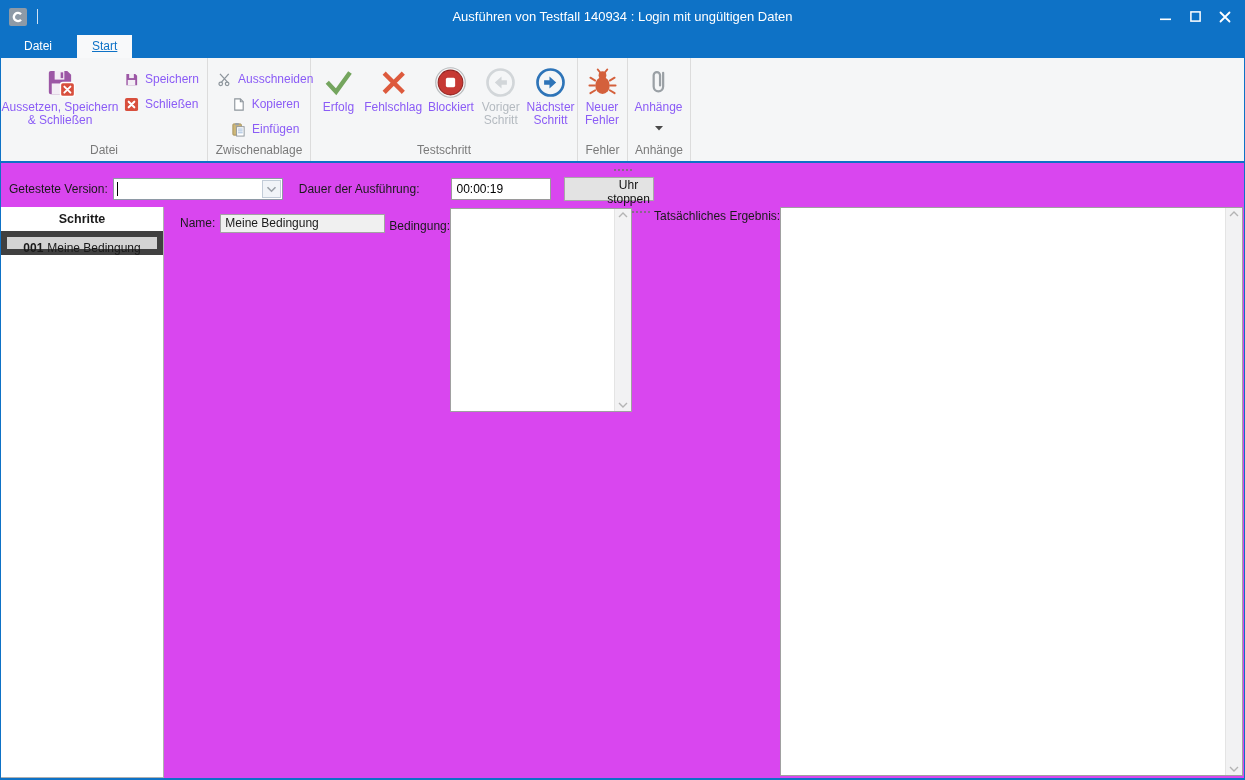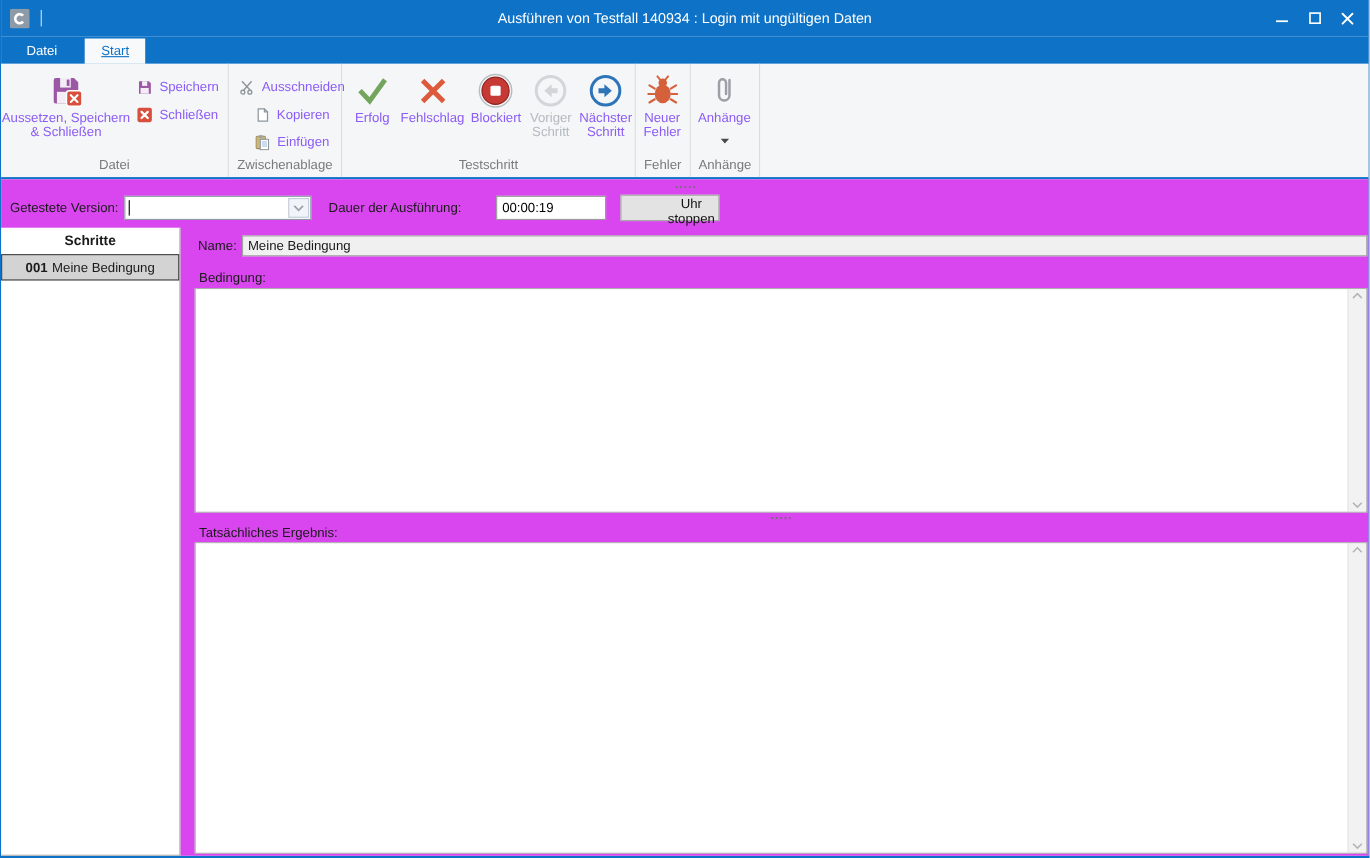--- a/index.html
+++ b/index.html
@@ -53,24 +53,24 @@
   .timer-field { width:100px; height:22px; border:1px solid #9a9a9a; margin-left:32px; padding:0 4px;
                  font-family:"Liberation Sans","DejaVu Sans",sans-serif; font-size:12px; }
   .stop-btn { width:90px; height:24px; margin-left:13px; background:#e3e3e3; border:1px solid #a8a8a8;
               font-family:"Liberation Sans","DejaVu Sans",sans-serif; font-size:12px; color:#111;padding-left:38px; }
 
   
   .body-row { flex:1; display:flex; margin-top:6px; min-height:0; }
   .sidebar { width:163px; flex:none; border-right:1px solid #b0b0b0; border-bottom:1px solid #b0b0b0; background:#fff; }
   .sb-header { height:24px; line-height:24px; text-align:center; font-weight:bold; font-size:12.5px; }
   .sb-item { height:24px; line-height:22px; text-align:center; font-size:12px; border:1px solid transparent; }
-  .sb-item.selected { background:#d3d3d3; border:1px solid #404040; }
+  .sb-item.selected { background:#d3d3d3; border:6px solid #404040; }
   .sb-num { font-weight:bold; margin-right:4px; }
 
-  .main { flex:1; display:flex; flex-direction:column; margin:0 1px 0 13px; min-width:0; }
+  .main { flex:1; display:flex; flex-direction:row; margin:0 1px 0 13px; min-width:0; }
   .name-row { display:flex; align-items:center; margin-top:6px; height:20px; flex:none; }
   .name-field { flex:1; height:19px; line-height:17px; background:#f0f0f0; border:1px solid #a3a3a3;
                 margin-left:5px; padding:0 4px; font-family:"Liberation Sans","DejaVu Sans",sans-serif; font-size:12px; color:#1a1a1a; }
   .field-label { margin-left:3px; }
   .area-label { margin:12px 0 2px 4px; flex:none; }
   .area-label2 { margin:2px 0 2px 4px; flex:none; }
   .ta-wrap { border:1px solid #a0a0a0; background:#fff; display:flex; }
   .ta-wrap.first { height:204px; flex:none; margin-top:1px; }
   .ta-wrap.second { flex:1; margin-bottom:2px; min-height:0; }
   .ta { flex:1; border:none; outline:none; resize:none; font-family:"Liberation Sans","DejaVu Sans",sans-serif; font-size:12px; padding:2px 4px; }

